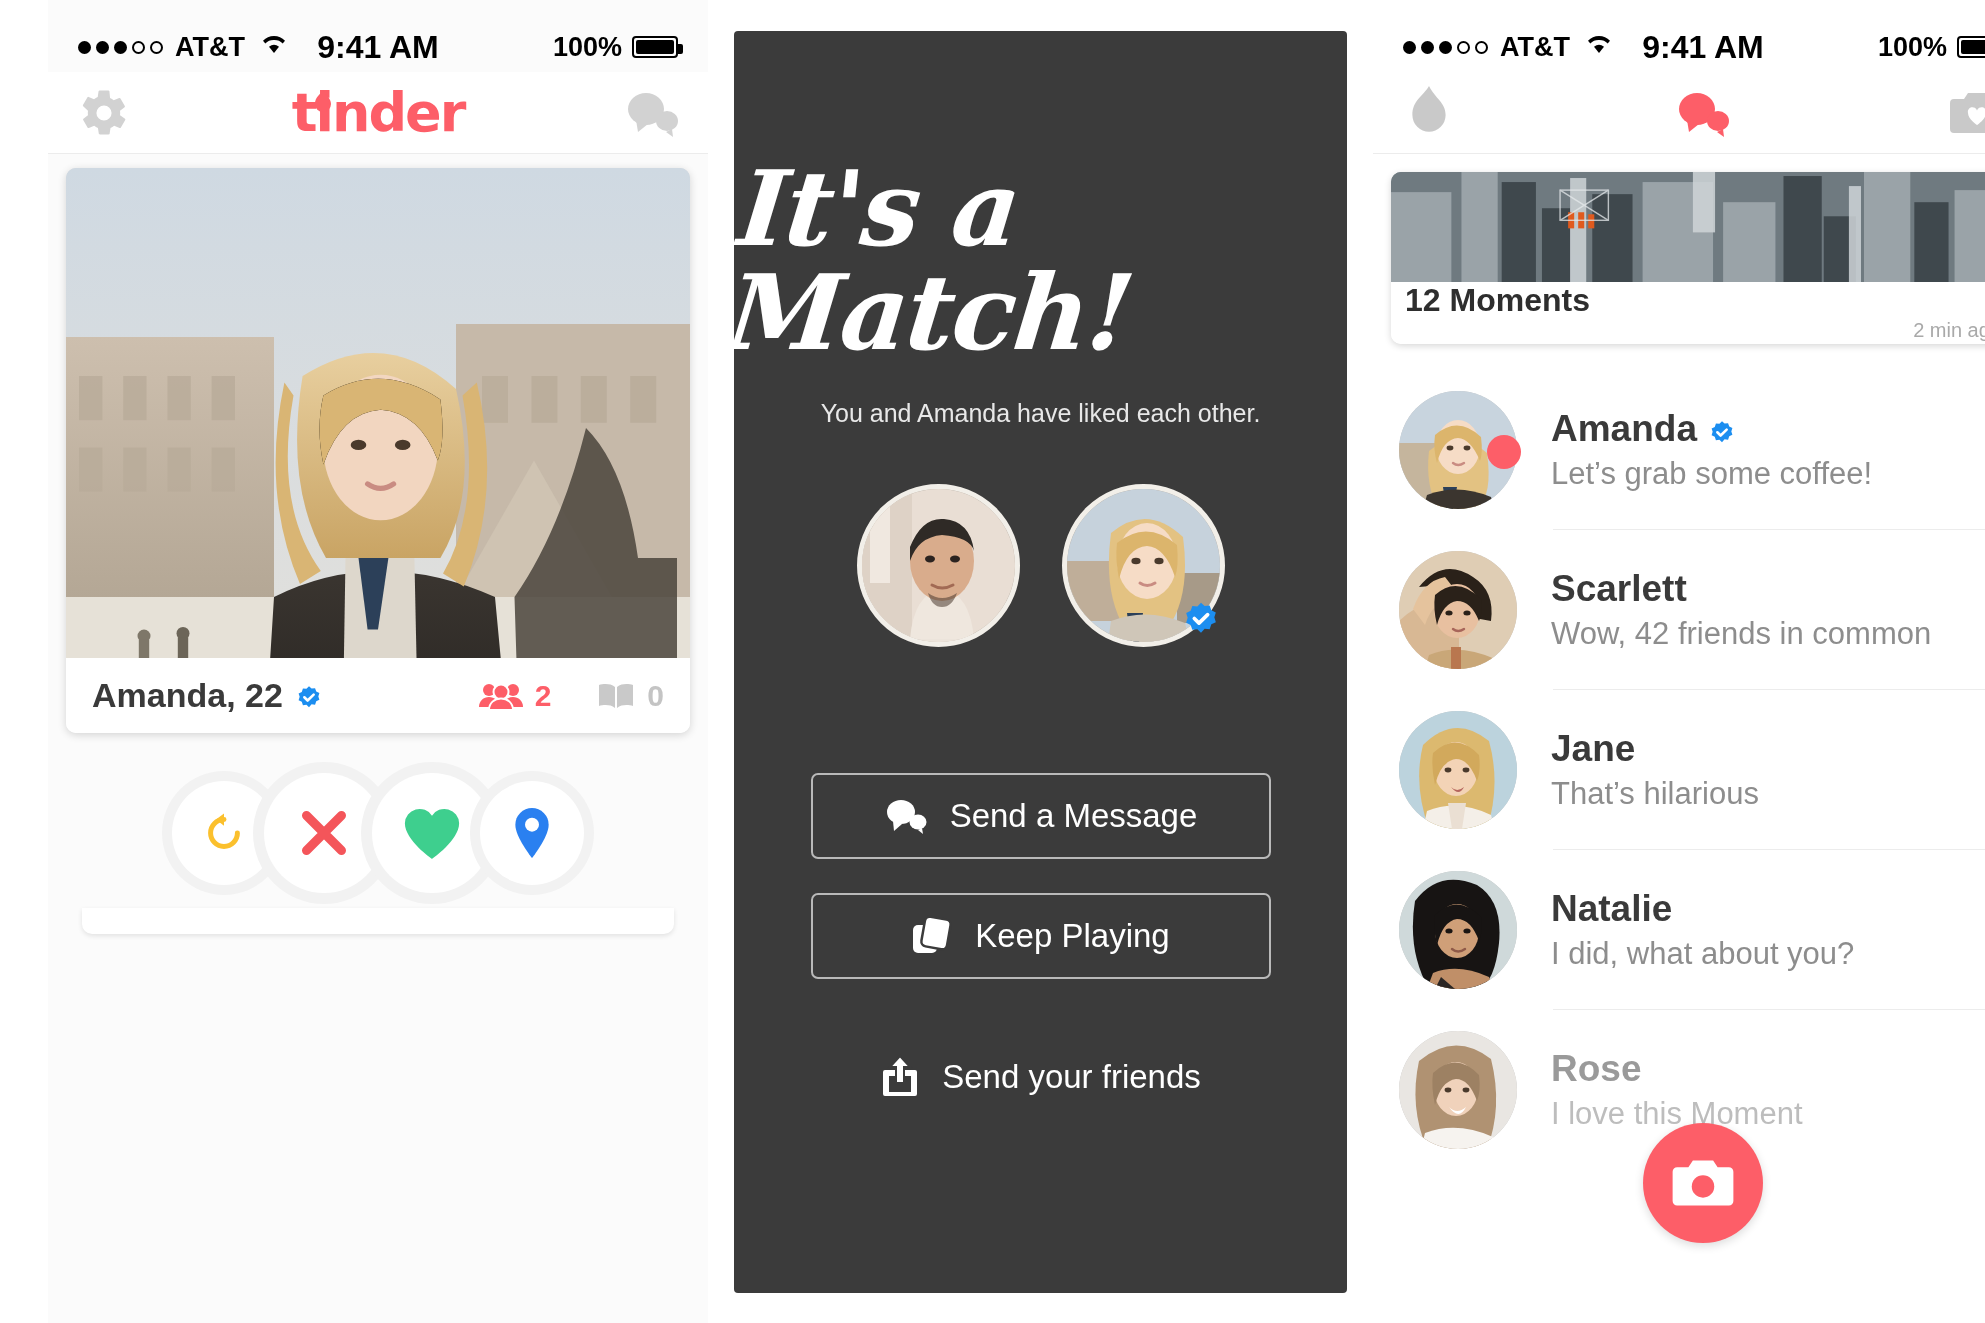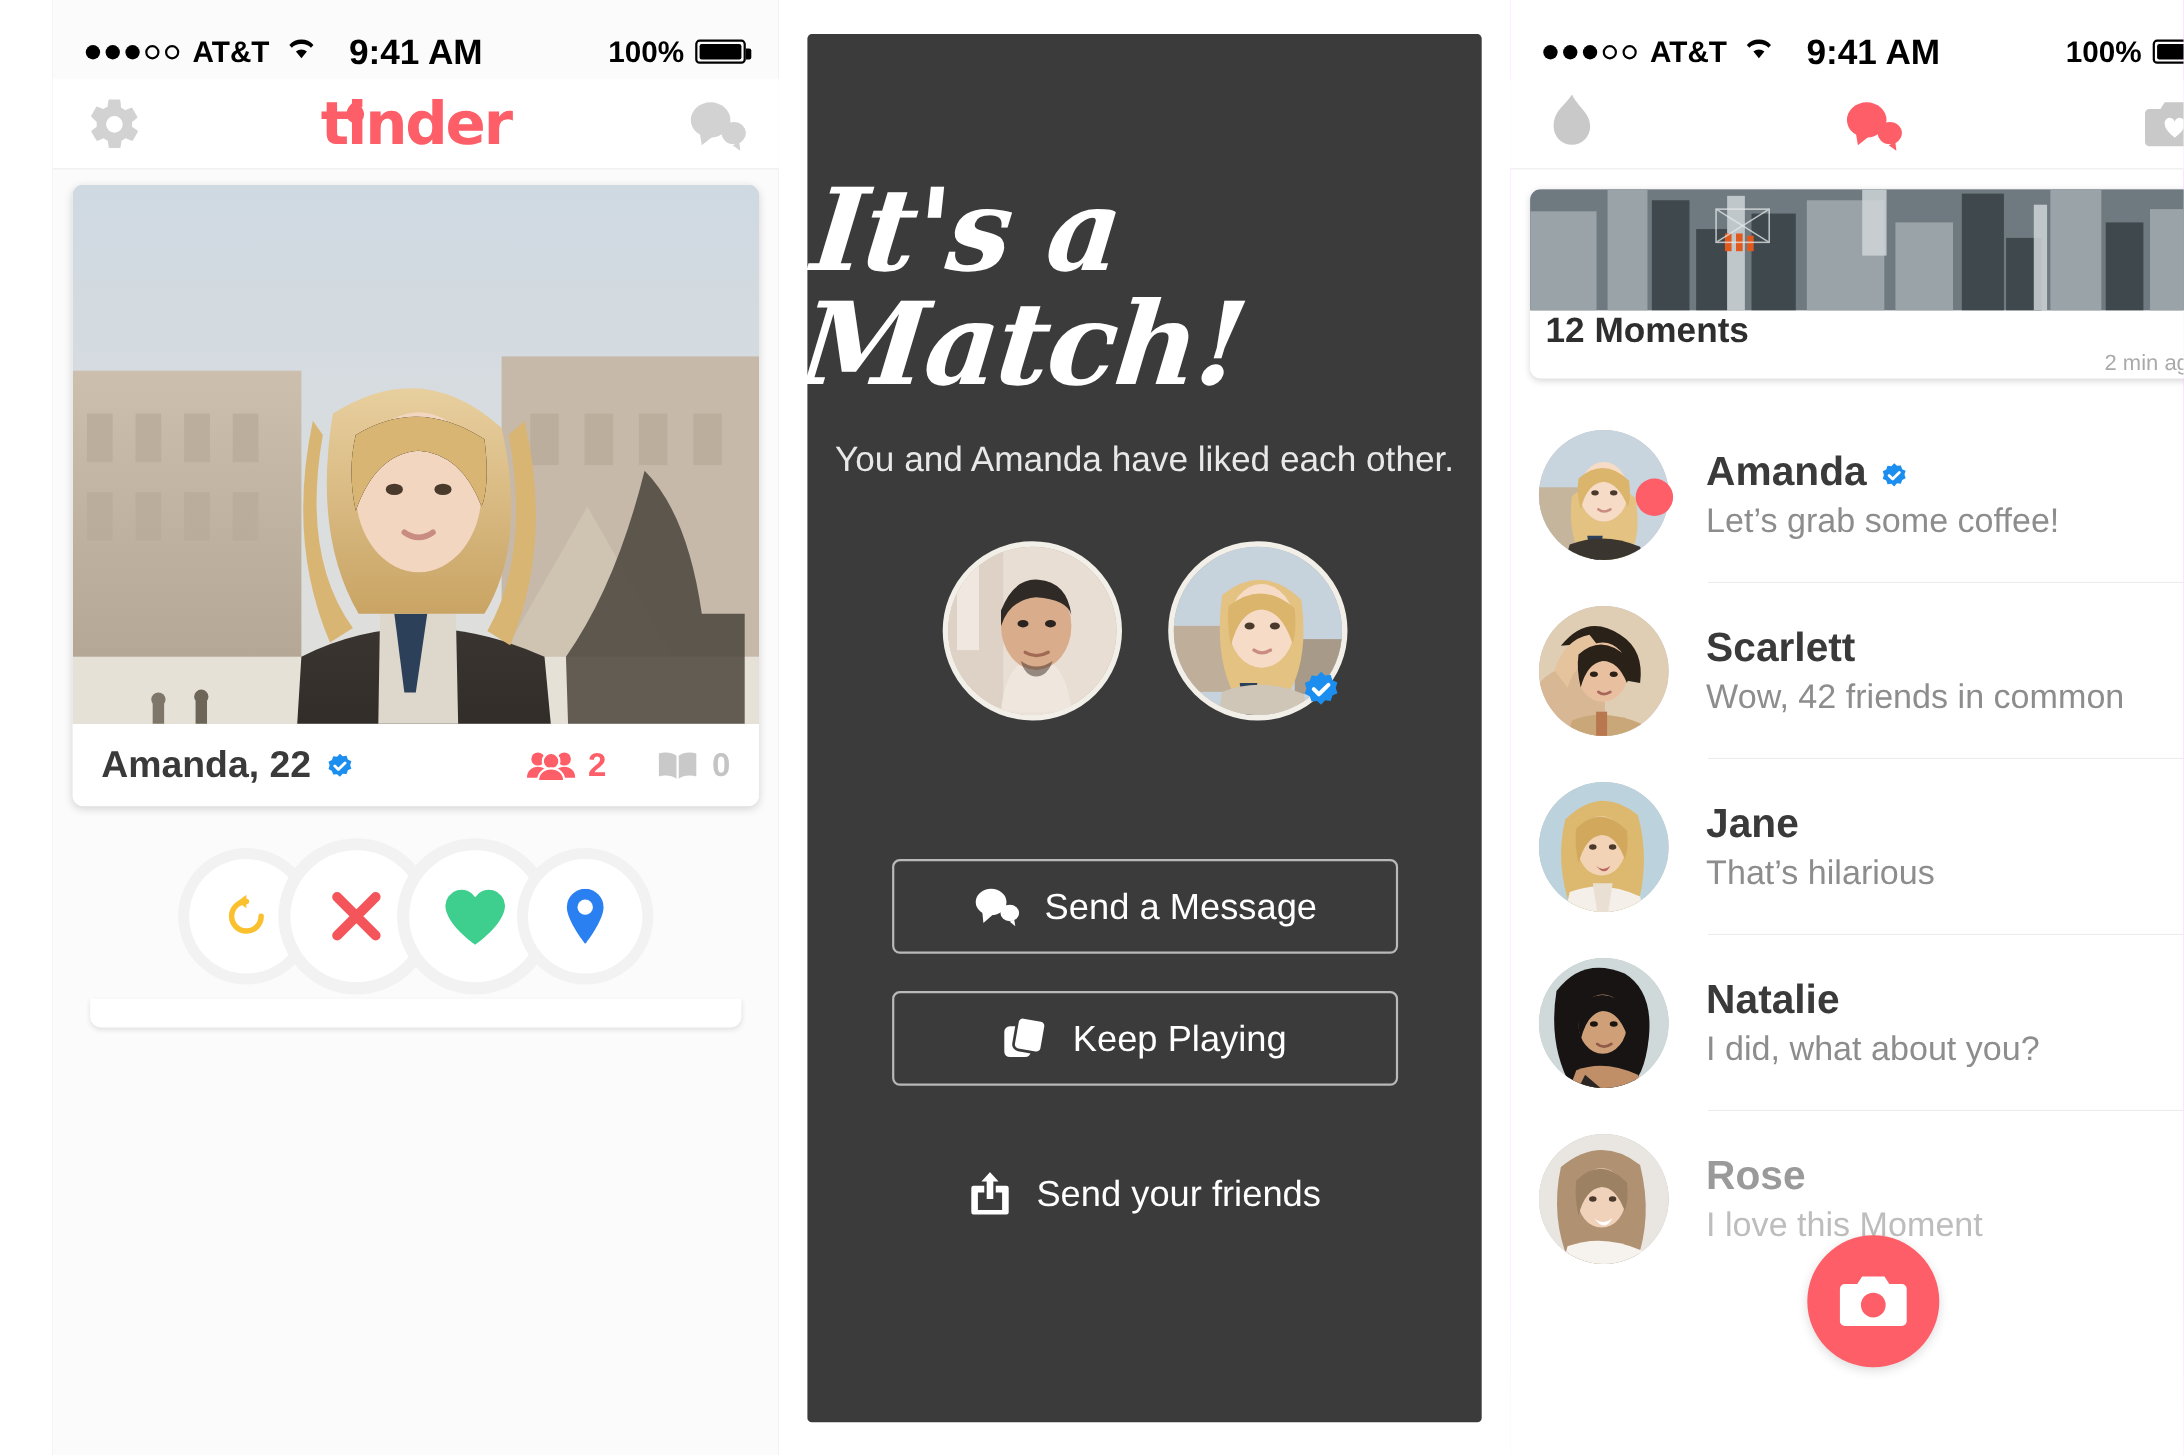--- a/index.html
+++ b/index.html
@@ -92,21 +92,21 @@
   .match-panel {
     width:613px; height:1262px; background:#3b3b3b; border-radius:4px;
     display:flex; flex-direction:column; align-items:center;
     padding-top:126px; position:relative;
   }
   .match-title {
     color:#fff; font-size:104px; line-height:1;
     font-family:"DejaVu Serif", serif; font-style:italic; font-weight:bold;
     letter-spacing:-2px; transform: skewX(-6deg);
   }
-  .match-sub { color:#e8e8e8; font-size:32px; margin-top:34px; }
+  .match-sub { color:#e8e8e8; font-size:25px; margin-top:34px; }
   .match-avatars { display:flex; gap:42px; margin-top:56px; }
   .match-av-wrap { position:relative; }
   .match-av {
     width:163px; height:163px; border-radius:50%; border:5px solid #f2efe9; overflow:hidden;
     background:#b9b0a6;
   }
   .av-badge { position:absolute; right:4px; bottom:6px; width:40px; height:40px; }
 
   .match-buttons { margin-top:126px; width:100%; display:flex; flex-direction:column; align-items:center; gap:34px; }
   .match-btn {

